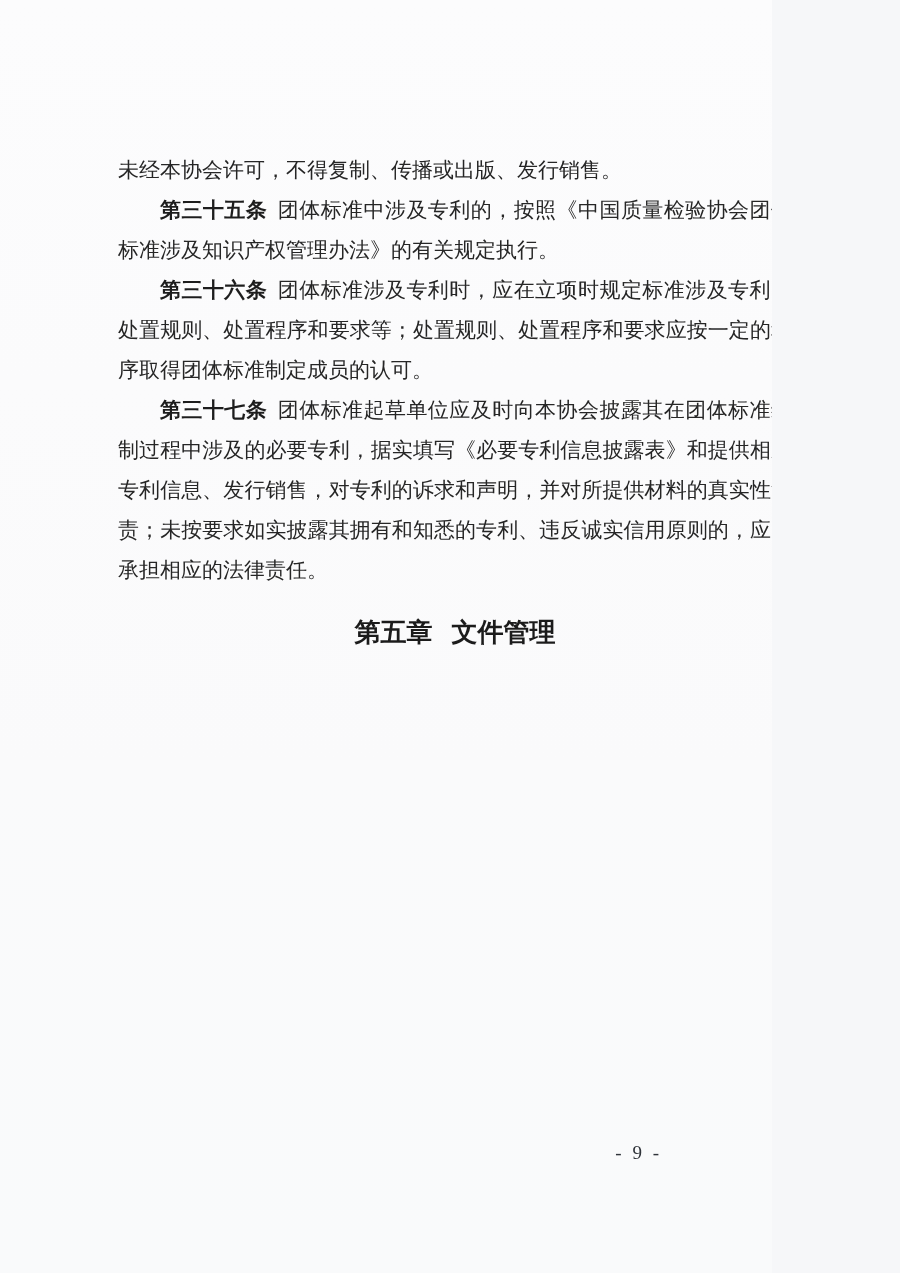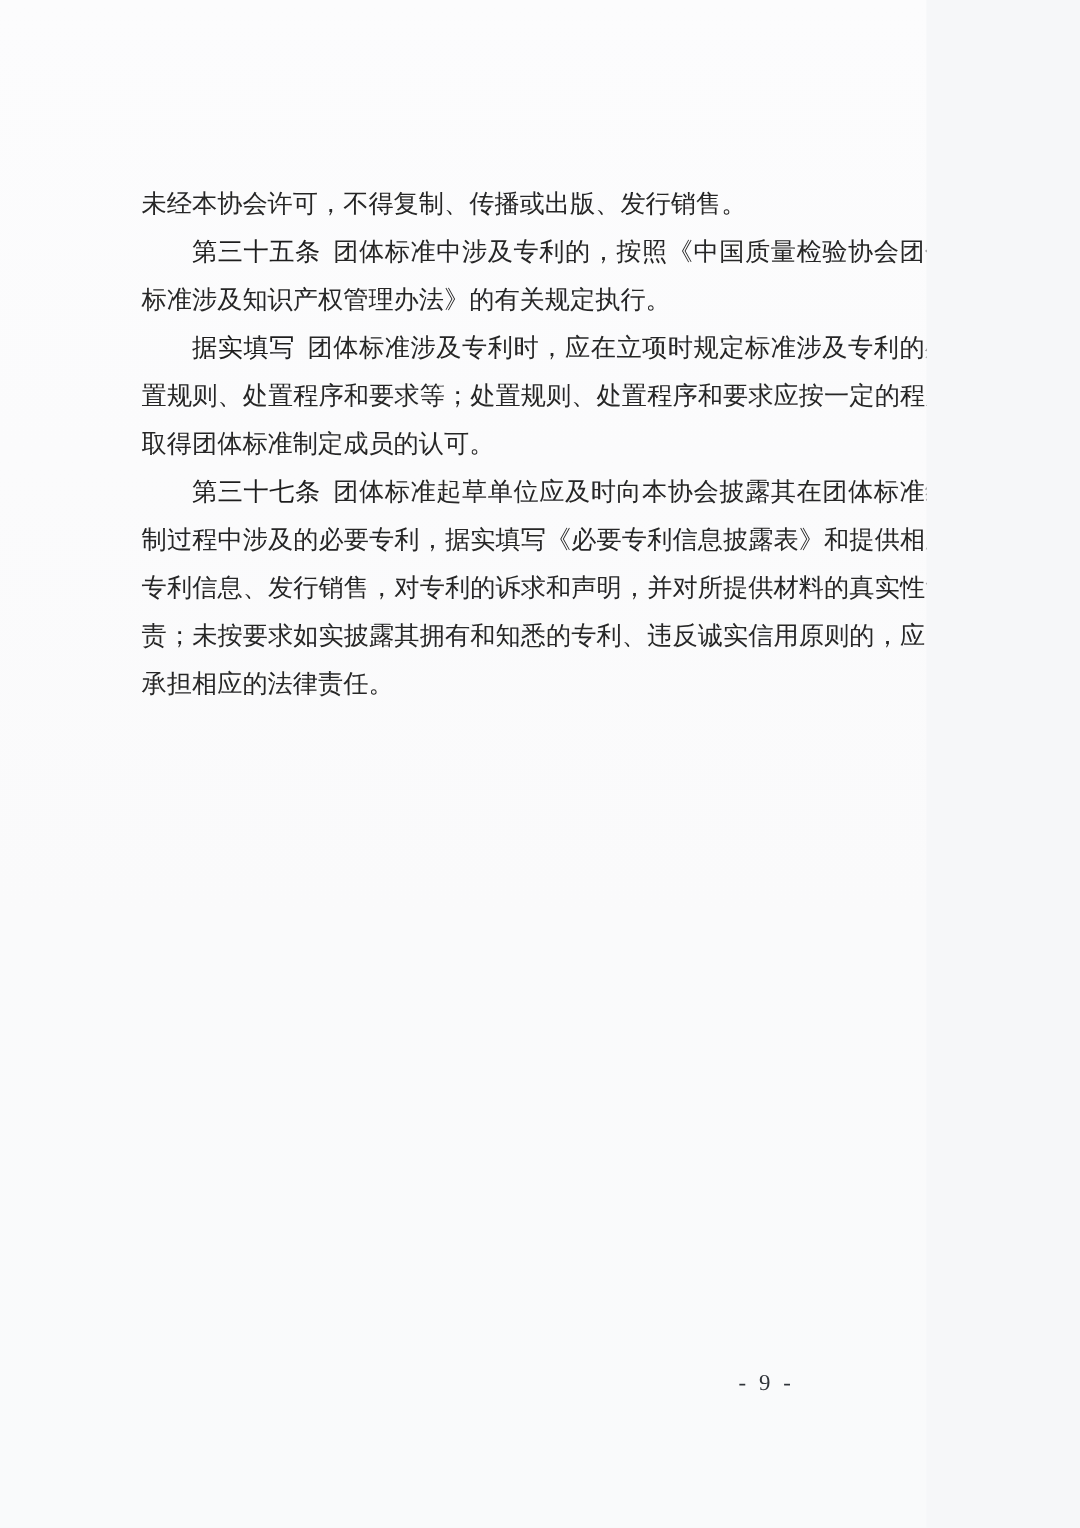--- a/index.html
+++ b/index.html
@@ -32,21 +32,21 @@
     letter-spacing: 0;
   }
   .body-text p {
     margin: 0;
     padding: 0;
   }
   p.indent {
     text-indent: 2em;
   }
   p.para b {
-    font-weight: 400;
+    font-weight: 700;
     color: #1d1d1d;
     margin-right: 0.5em;
   }
   p.para b:empty {
     display: none;
     margin: 0;
   }
   h2.chapter {
     margin: 22px 0 26px 0;
     padding: 0;
@@ -74,24 +74,25 @@
 <body>
 
 <div class="page">
 
   <div class="body-text">
 
     <p class="para"><span>未经本协会许可，不得复制、传播或出版、发行销售。</span></p>
 
     <p class="para indent"><b>第三十五条</b><span>团体标准中涉及专利的，按照《中国质量检验协会团体标准涉及知识产权管理办法》的有关规定执行。</span></p>
 
-    <p class="para indent"><b>据实填写</b><span>团体标准涉及专利时，应在立项时规定标准涉及专利的处置规则、处置程序和要求等；处置规则、处置程序和要求应按一定的程序取得团体标准制定成员的认可。</span></p>
+    <p class="para indent"><b>第三十六条</b><span>团体标准涉及专利时，应在立项时规定标准涉及专利的处置规则、处置程序和要求等；处置规则、处置程序和要求应按一定的程序取得团体标准制定成员的认可。</span></p>
 
     <p class="para indent"><b>第三十七条</b><span>团体标准起草单位应及时向本协会披露其在团体标准编制过程中涉及的必要专利，据实填写《必要专利信息披露表》和提供相应专利信息、发行销售，对专利的诉求和声明，并对所提供材料的真实性负责；未按要求如实披露其拥有和知悉的专利、违反诚实信用原则的，应当承担相应的法律责任。</span></p>
 
+    <h2 class="chapter">第五章 文件管理</h2>
 
 
 
 
 
 
   </div>
 
   <div class="page-number">- 9 -</div>
 

